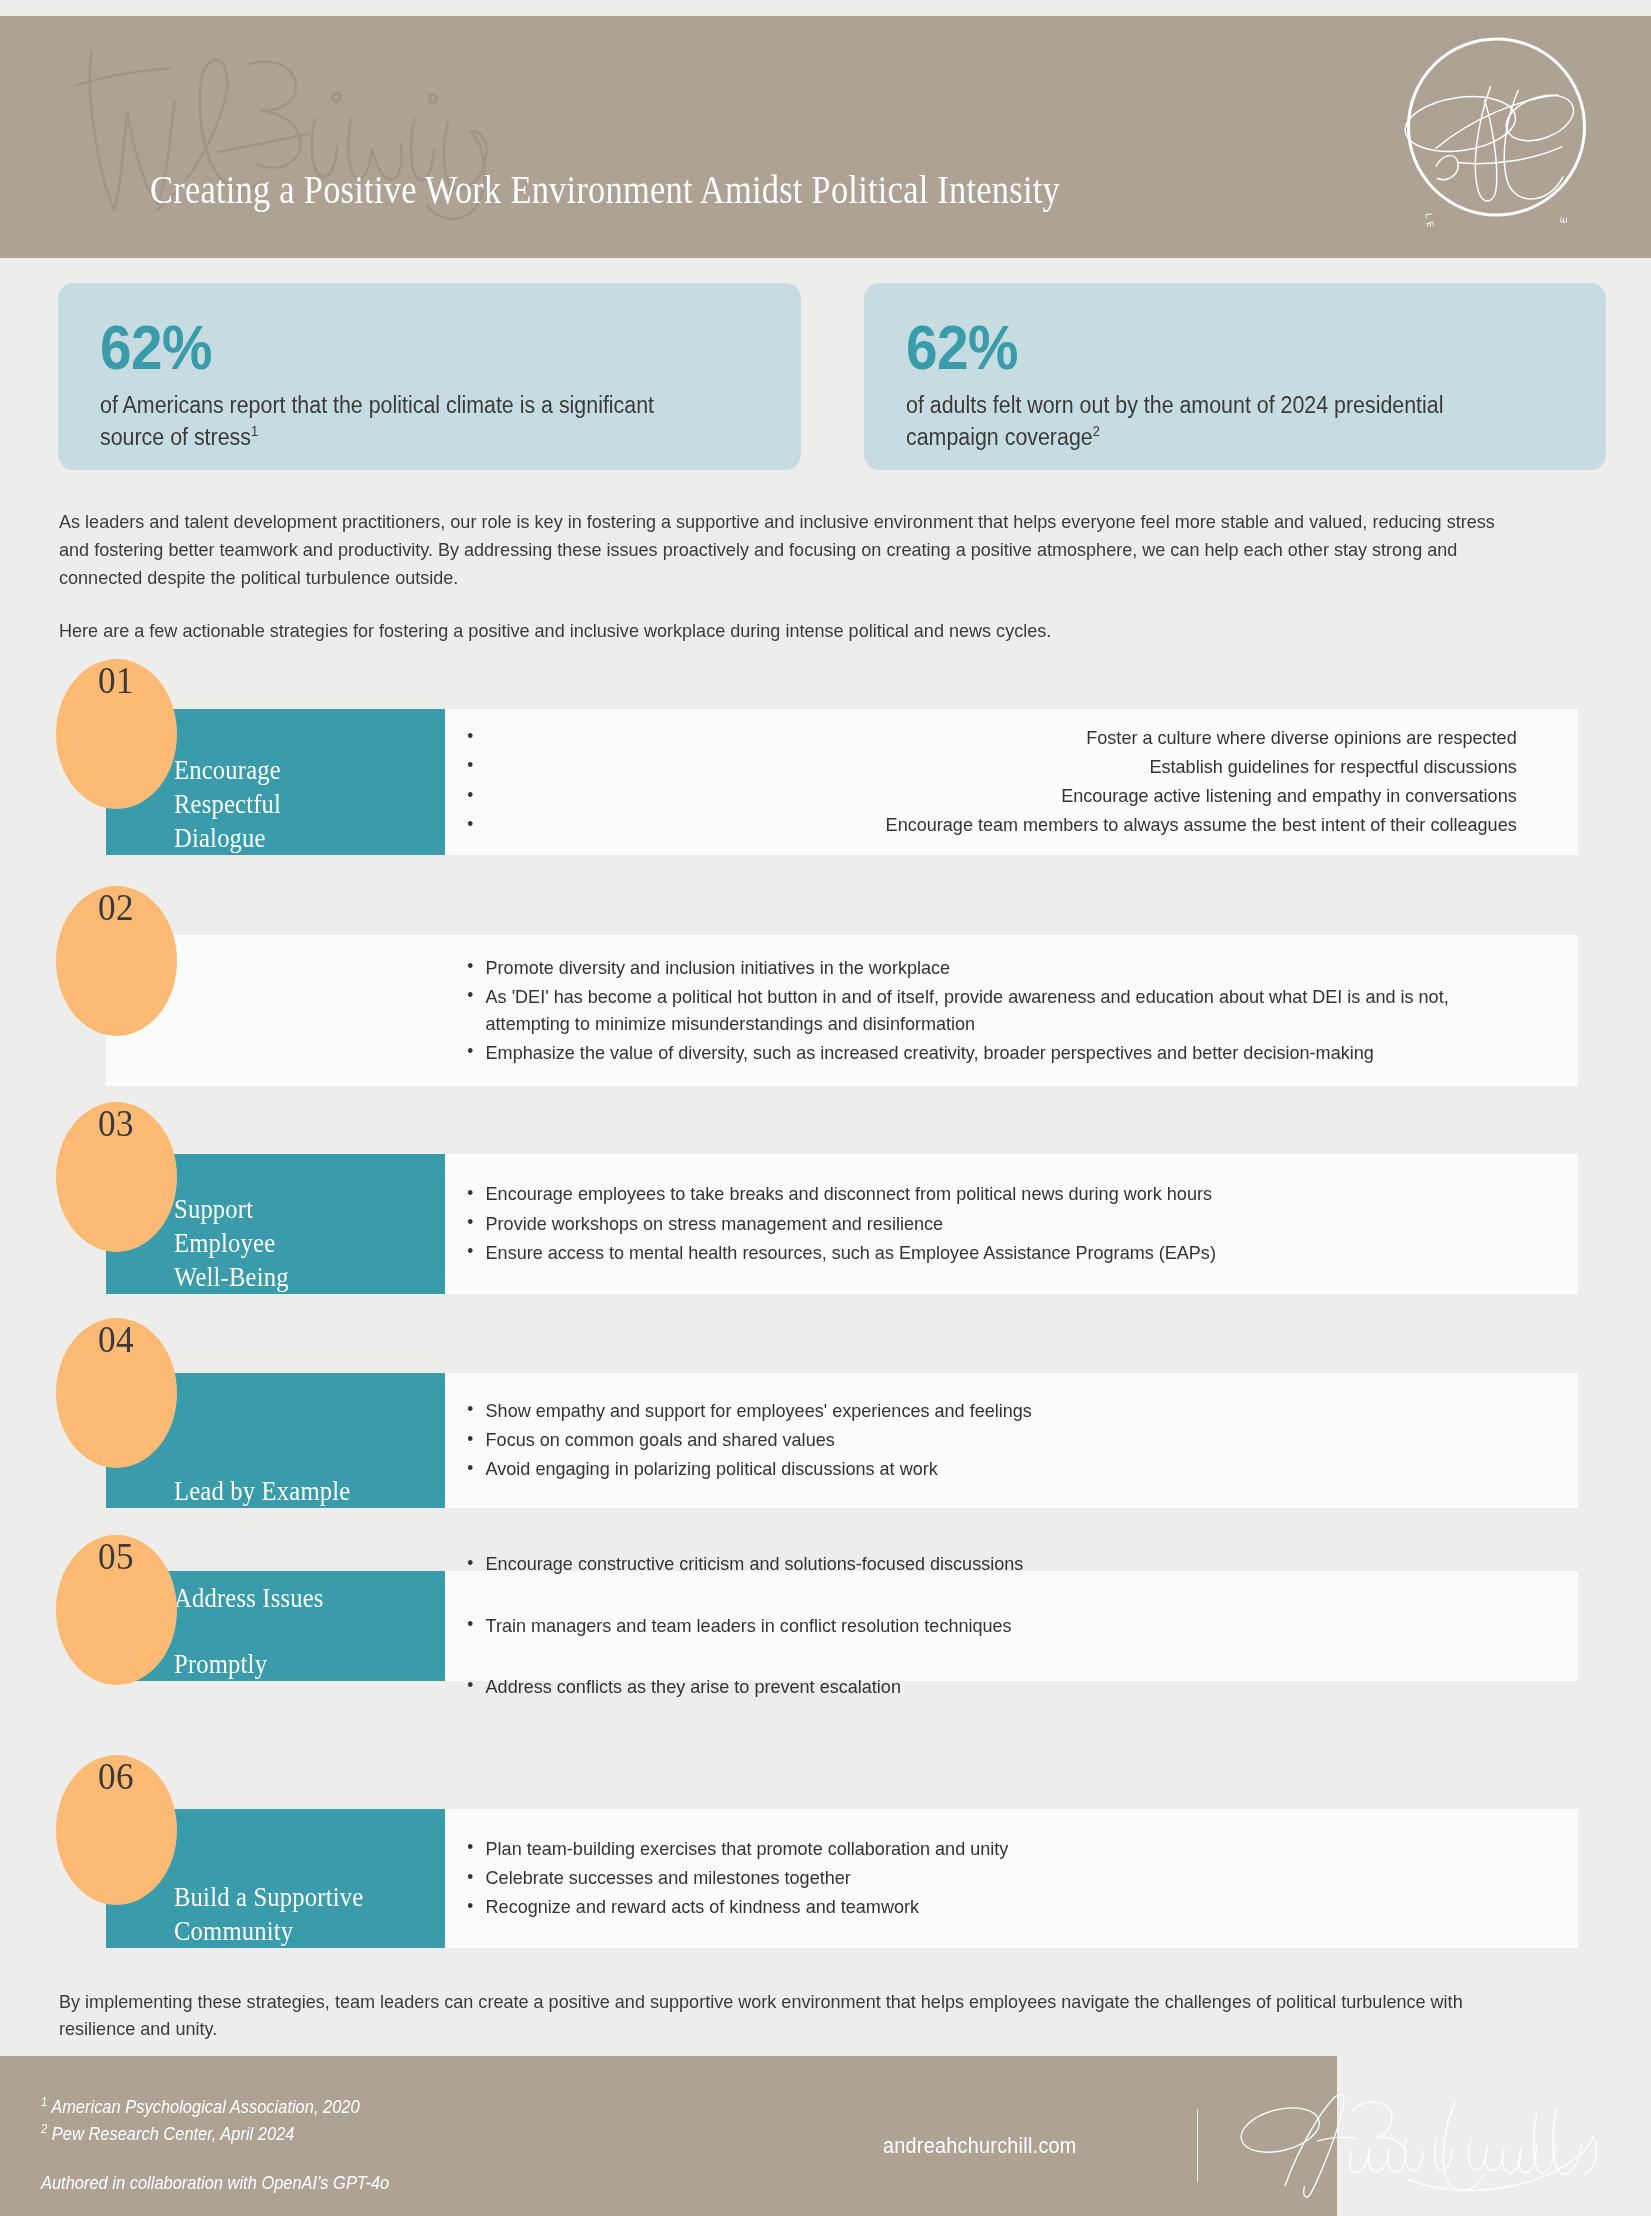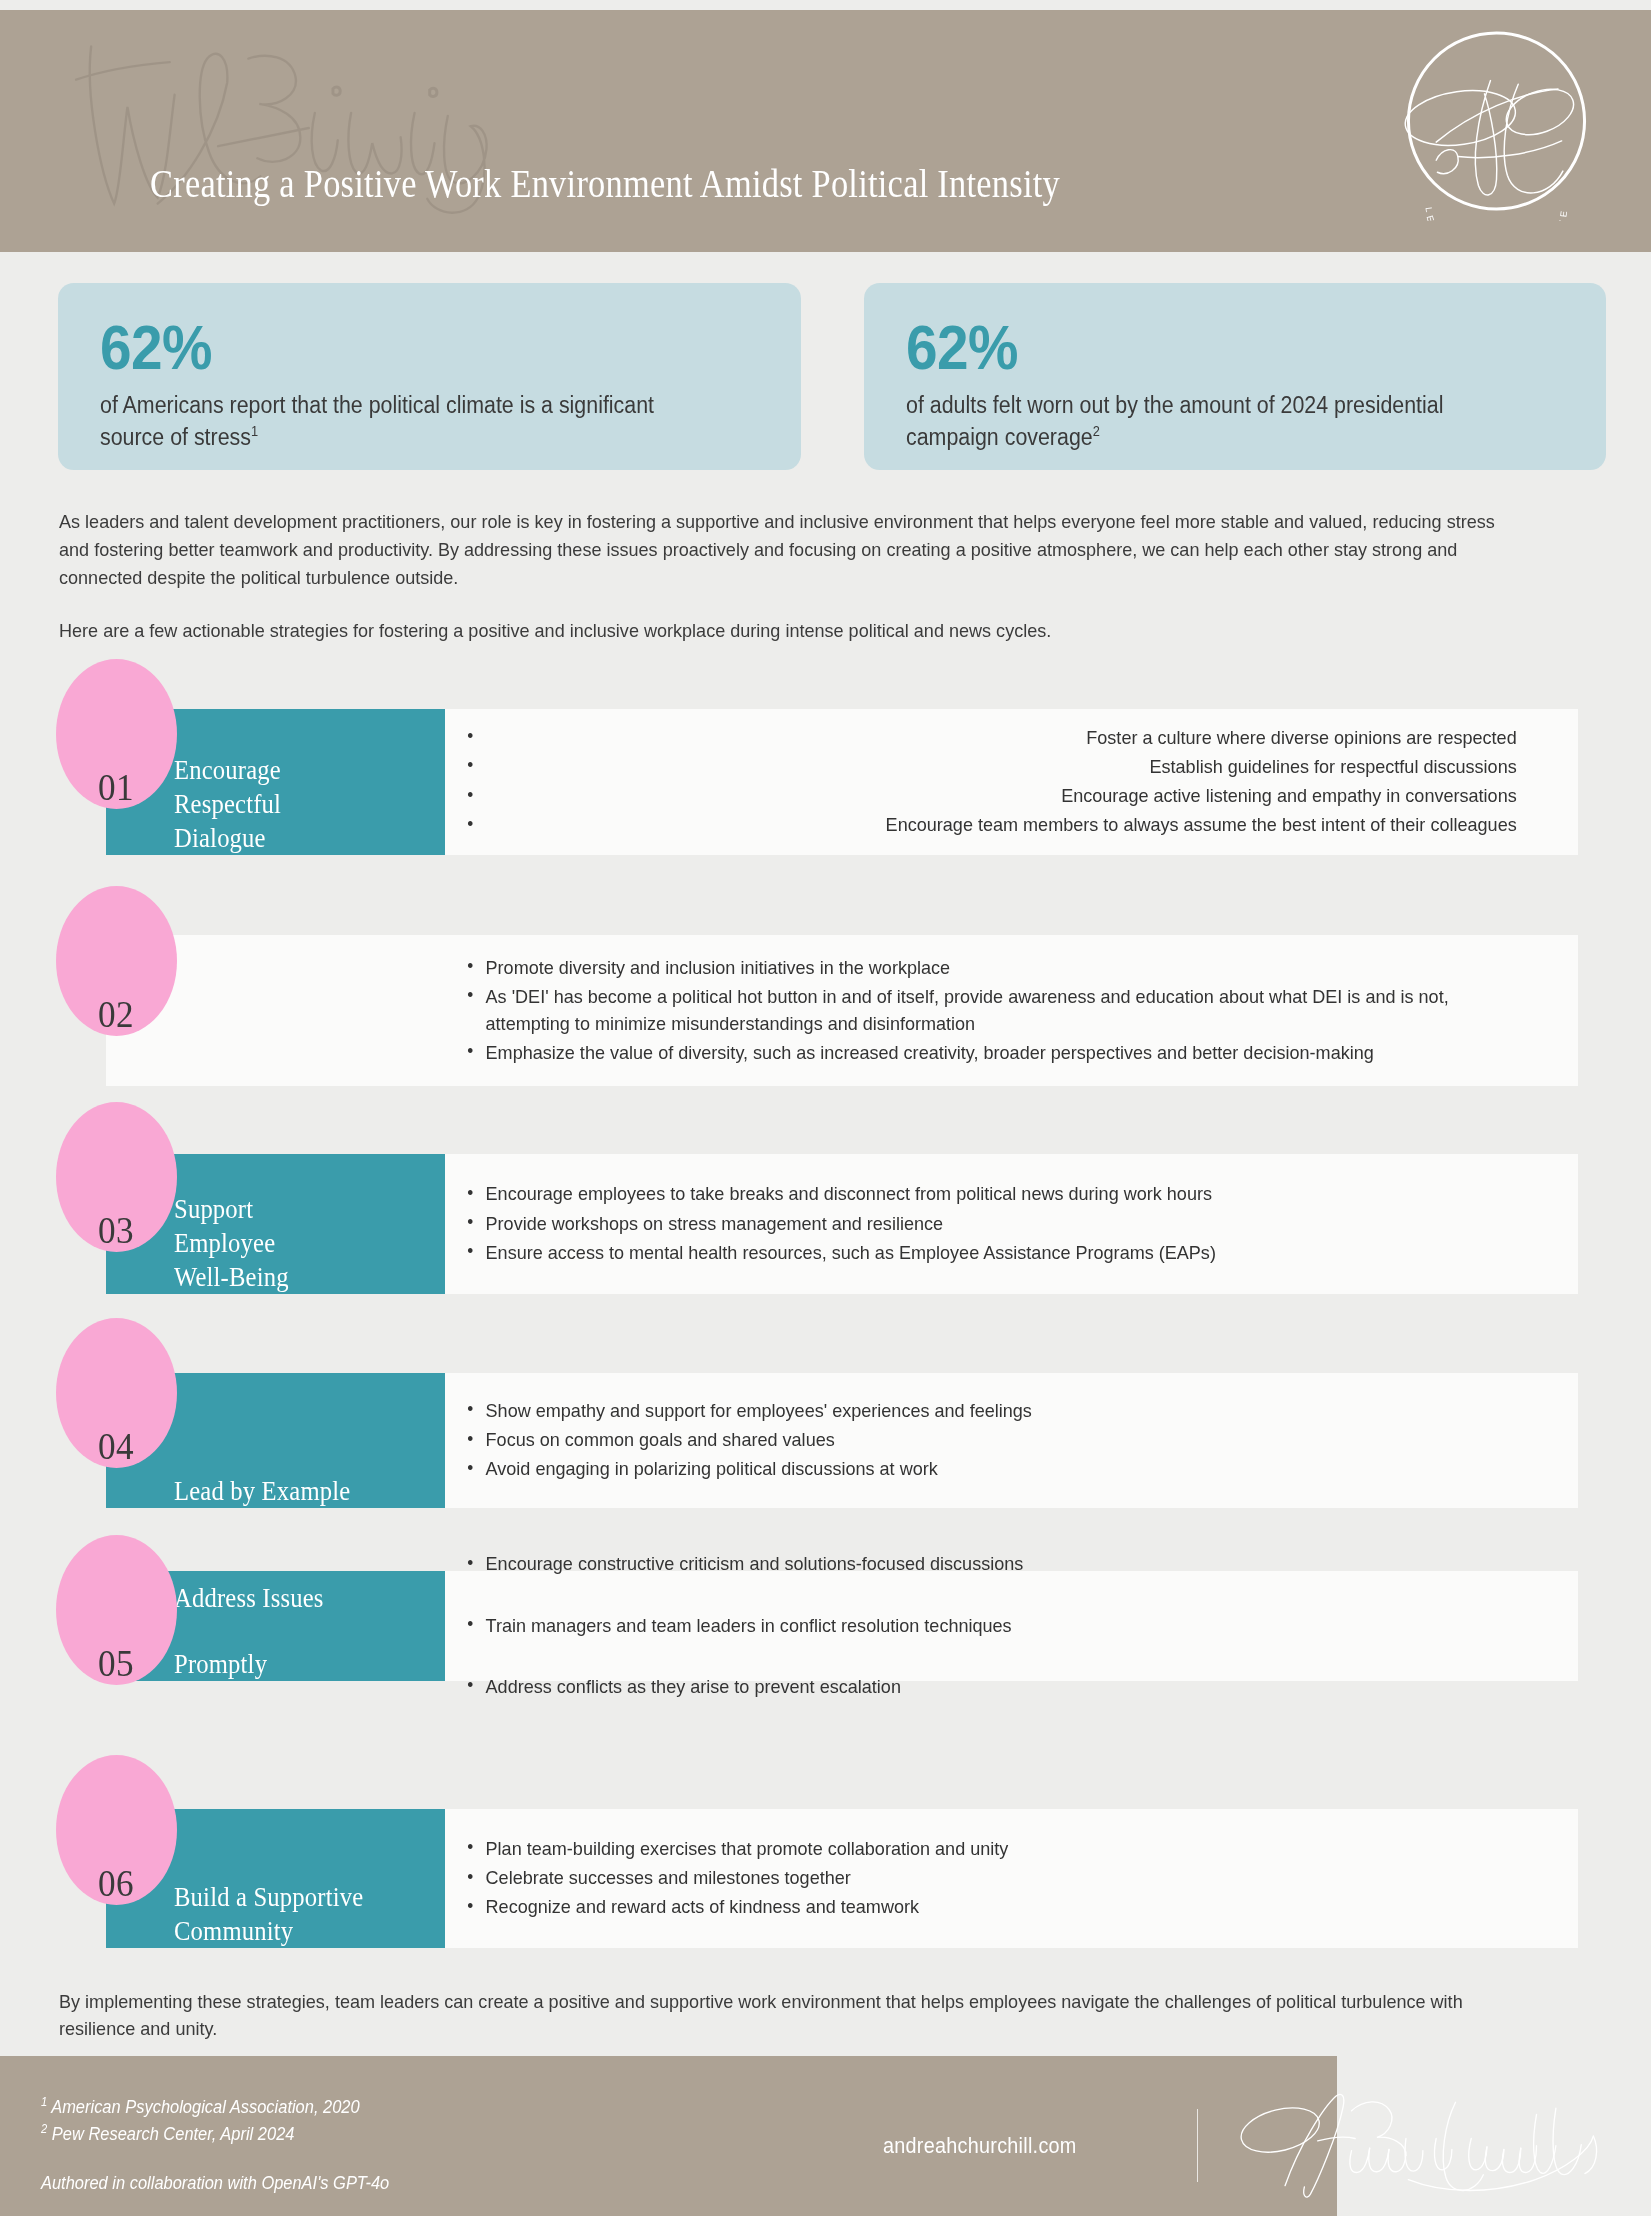--- a/index.html
+++ b/index.html
@@ -6,21 +6,21 @@
   html,body { width:1652px; height:2216px; }
   body {
     background:#EDEDEB;
     font-family:"Liberation Sans", sans-serif;
     position:relative;
     overflow:hidden;
   }
 
   
   .header {
-    position:absolute; left:0; top:10px; width:1652px; height:242px;
+    position:absolute; left:0; top:16px; width:1652px; height:242px;
     background:#ADA294;
     overflow:hidden;
   }
   .header-script {
     position:absolute; left:67px; top:12px;
     width:544px; height:200px;
     opacity:.42;
     pointer-events:none;
   }
   .header-title {
@@ -98,22 +98,22 @@
     font-family:"Liberation Serif", serif;
     font-size:28px; color:#FFFFFF; line-height:1.22;
     letter-spacing:0.2px;
     transform:scaleX(.88); transform-origin:left center;
     white-space:nowrap;
   }
   .badge {
     position:absolute; left:56px; top:6px;
     width:121px; height:150px;
     border-radius:50%;
-    background:#f9a8d4;
-    display:flex; align-items:flex-end; justify-content:center;
+    background:#fdba74;
+    display:flex; align-items:flex-start; justify-content:center;
     z-index:3;
   }
   .badge span {
     font-family:"Liberation Serif", serif;
     font-size:37px; color:#3A3A3A;
     letter-spacing:0.6px;
     transform:scaleX(.95);
   }
   .bullets {
     position:absolute; left:466px; top:56px;

